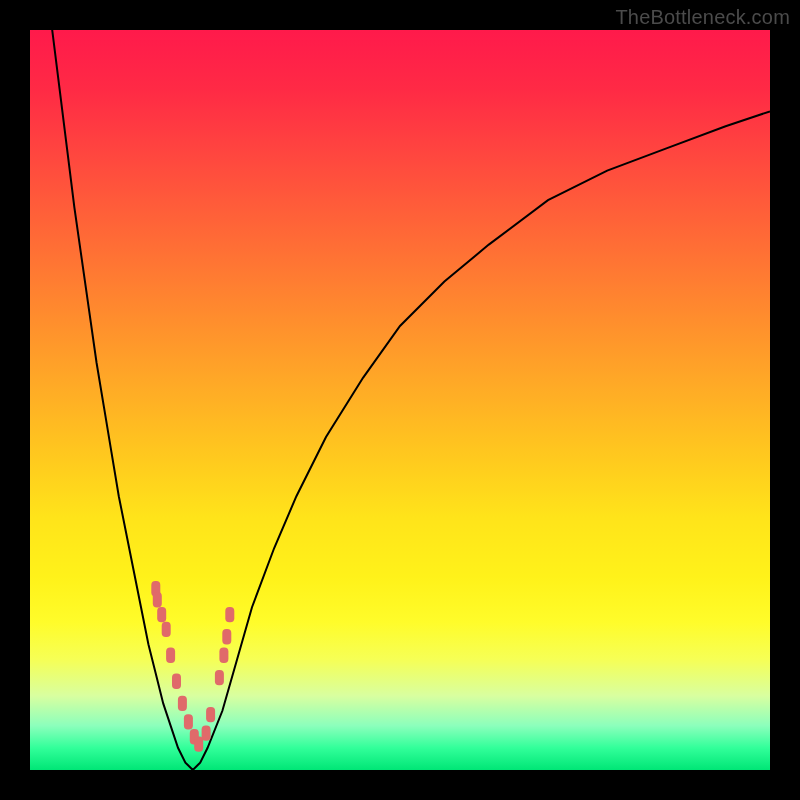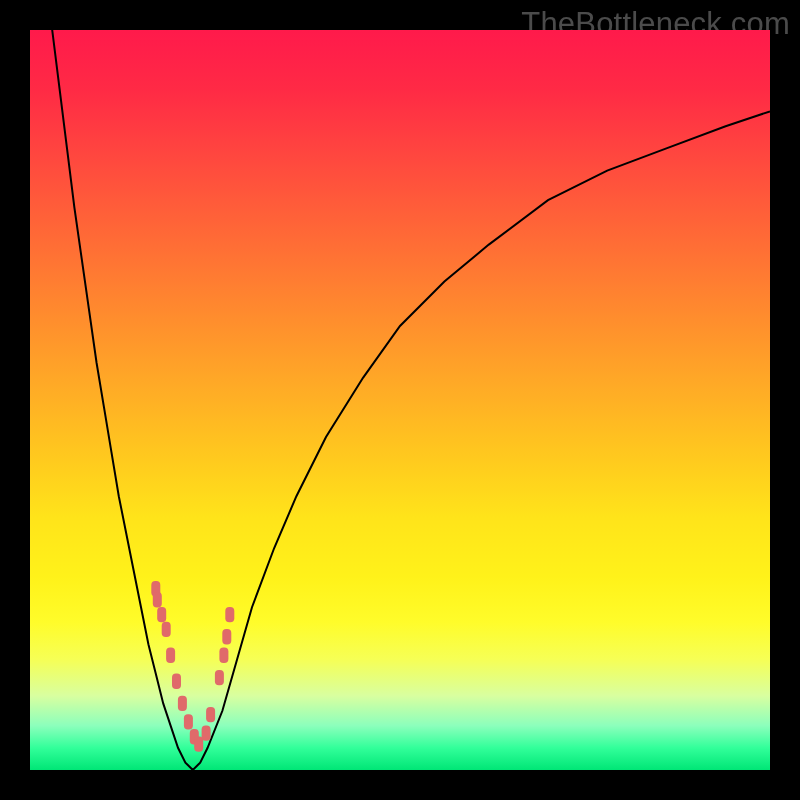--- a/index.html
+++ b/index.html
@@ -39,21 +39,21 @@
       #8cffbc 94%,
       #32ff9a 97%,
       #00e676 100%
     );
   }
   .watermark {
     position: absolute;
     top: 6px;
     right: 10px;
     color: #4b4b4b;
-    font-size: 31px;
+    font-size: 20px;
     font-weight: 500;
     letter-spacing: 0.2px;
     user-select: none;
   }
   svg.curve {
     position: absolute;
     left: 0;
     top: 0;
     width: 740px;
     height: 740px;

